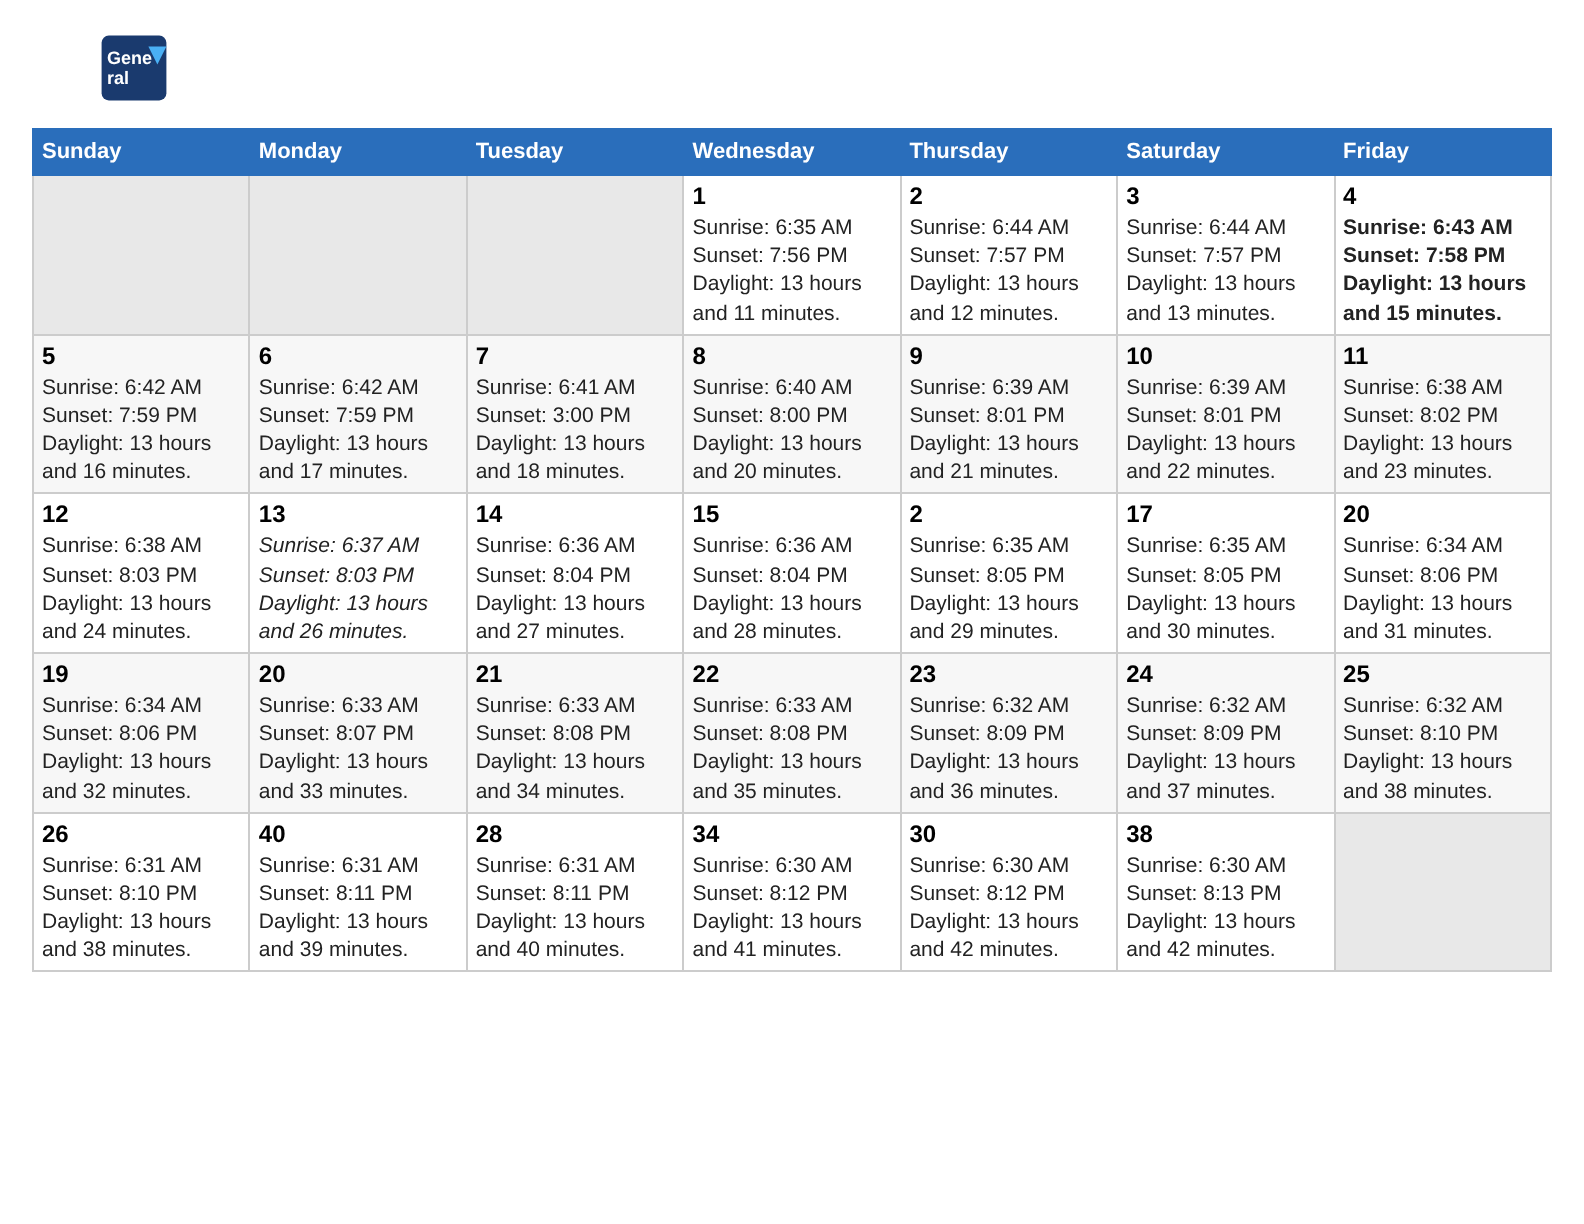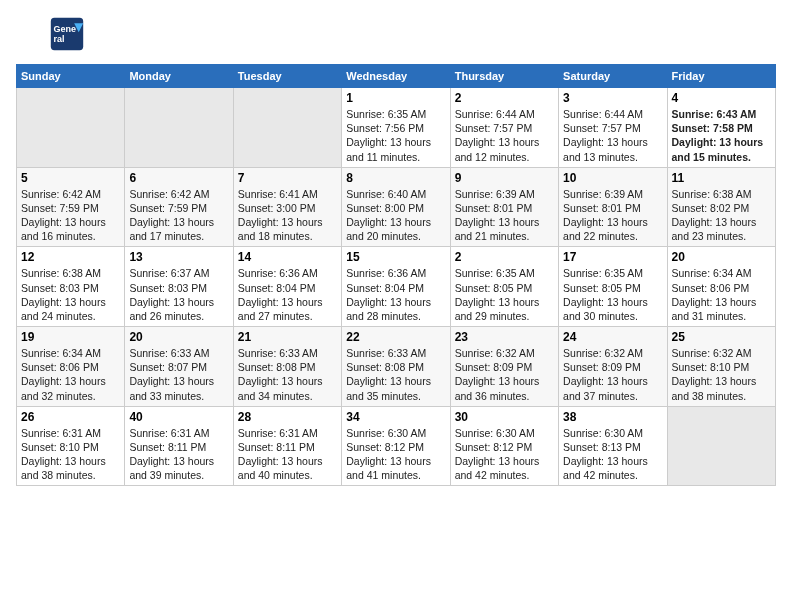--- a/index.html
+++ b/index.html
@@ -202,21 +202,21 @@
       <tr class="row-bg-1">
         <td>
           <div class="day-num">12</div>
           <div class="day-info" style="white-space: pre-line;">Sunrise: 6:38 AM
 Sunset: 8:03 PM
 Daylight: 13 hours
 and 24 minutes.</div>
         </td>
         <td>
           <div class="day-num">13</div>
-          <div class="day-info" style="white-space: pre-line;">Sunrise: 6:37 AM
+          <div class="day-info" style="white-space: pre-line; font-style: italic;">Sunrise: 6:37 AM
 Sunset: 8:03 PM
 Daylight: 13 hours
 and 26 minutes.</div>
         </td>
         <td>
           <div class="day-num">14</div>
           <div class="day-info" style="white-space: pre-line;">Sunrise: 6:36 AM
 Sunset: 8:04 PM
 Daylight: 13 hours
 and 27 minutes.</div>

